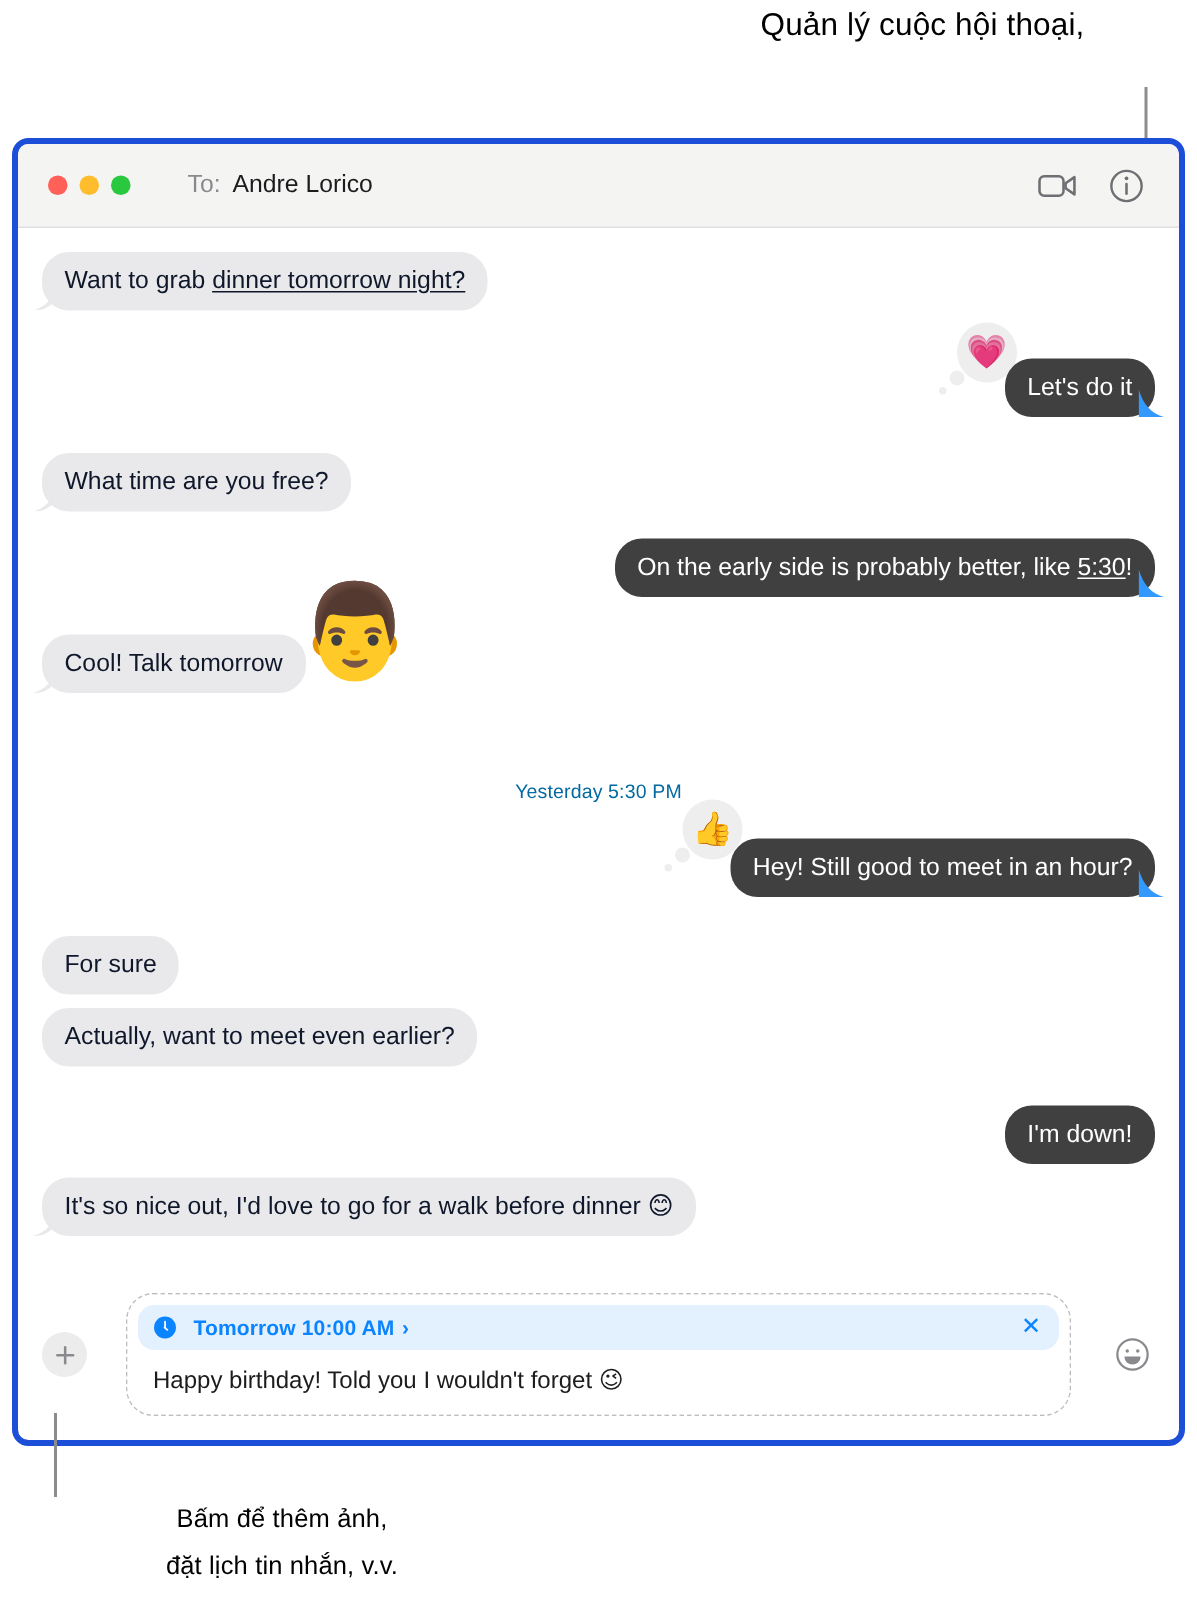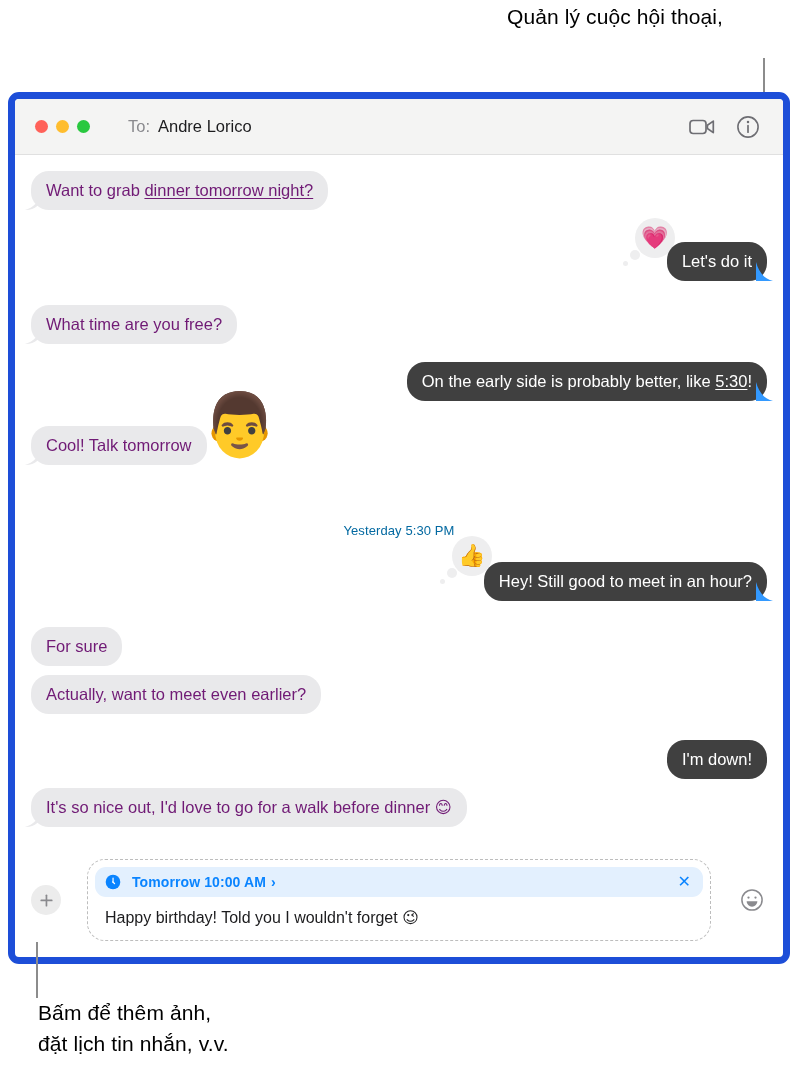--- a/index.html
+++ b/index.html
@@ -26,22 +26,22 @@
     font-size: 21px;
     line-height: 30px;
     color: #000;
     letter-spacing: 0.1px;
   }
   .callout-bottom {
     position: absolute;
     top: 997px;
     left: 38px;
     width: 300px;
-    text-align: left;
-    font-size: 21px;
+    text-align: center;
+    font-size: 17px;
     line-height: 31px;
     color: #000;
     letter-spacing: 0.1px;
   }
   .leader-line {
     position: absolute;
     background: #8c8c8c;
   }
   .leader-top {
     left: 763px;
@@ -57,21 +57,21 @@
   }
 
   
   .window {
     position: absolute;
     left: 8px;
     top: 92px;
     width: 782px;
     height: 872px;
     background: #ffffff;
-    border: 7px solid #1d4ed8;
+    border: 4px solid #1d4ed8;
     border-radius: 11px;
     box-sizing: border-box;
     overflow: hidden;
     display: flex;
     flex-direction: column;
   }
 
   
   .titlebar {
     height: 56px;
@@ -143,21 +143,21 @@
     max-width: 560px;
     padding: 9px 15px 10px 15px;
     border-radius: 18px;
     font-size: 16.5px;
     line-height: 20px;
     box-sizing: border-box;
     white-space: nowrap;
   }
   .bubble.them {
     background: #e9e9eb;
-    color: #701a75;
+    color: #0f172a;
   }
   .bubble.me {
     background: #404040;
     color: #ffffff;
   }
   .bubble u { text-decoration: underline; text-underline-offset: 2px; }
 
   
   .bubble.them.tail::after,
   .bubble.me.tail::after {

